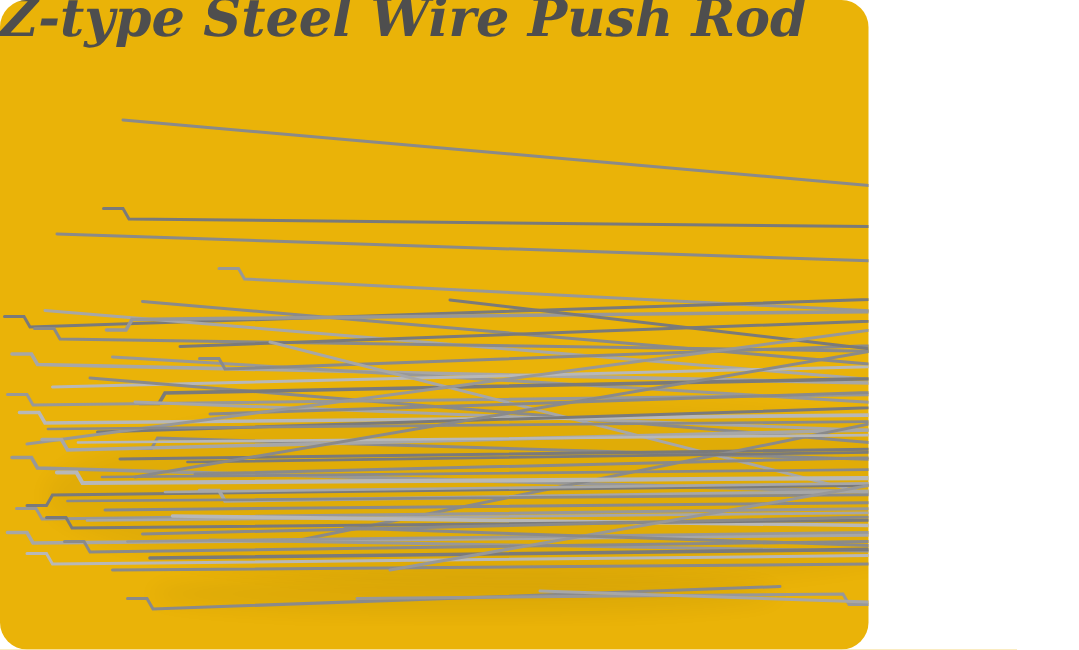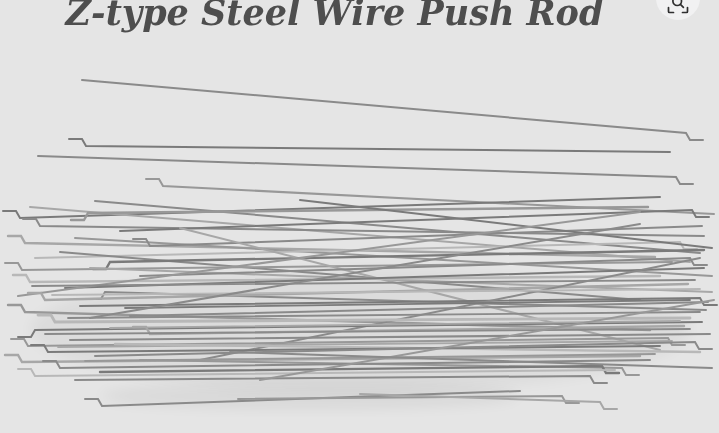--- a/index.html
+++ b/index.html
@@ -1,21 +1,22 @@
 <!DOCTYPE html>
 <html><head>
 <meta charset="utf-8">
 <style>
   html,body{margin:0;padding:0;background:#ffffff;}
   .stage{
     position:relative;
-    width:719px;height:433px;
+    width:579px;height:433px;
     overflow:hidden;
-    background:#e5e5e5;
+    background:#eab308;
     font-family:"Liberation Sans","DejaVu Sans",sans-serif;
+    border-radius:18px;
   }
   .product-title{
     position:absolute;
     top:-8px;left:0;right:0;
     margin:0;
     padding:0 50px 0 0;
     text-align:center;
     font-family:"DejaVu Serif","Liberation Serif",serif;
     font-style:italic;
     font-weight:700;

